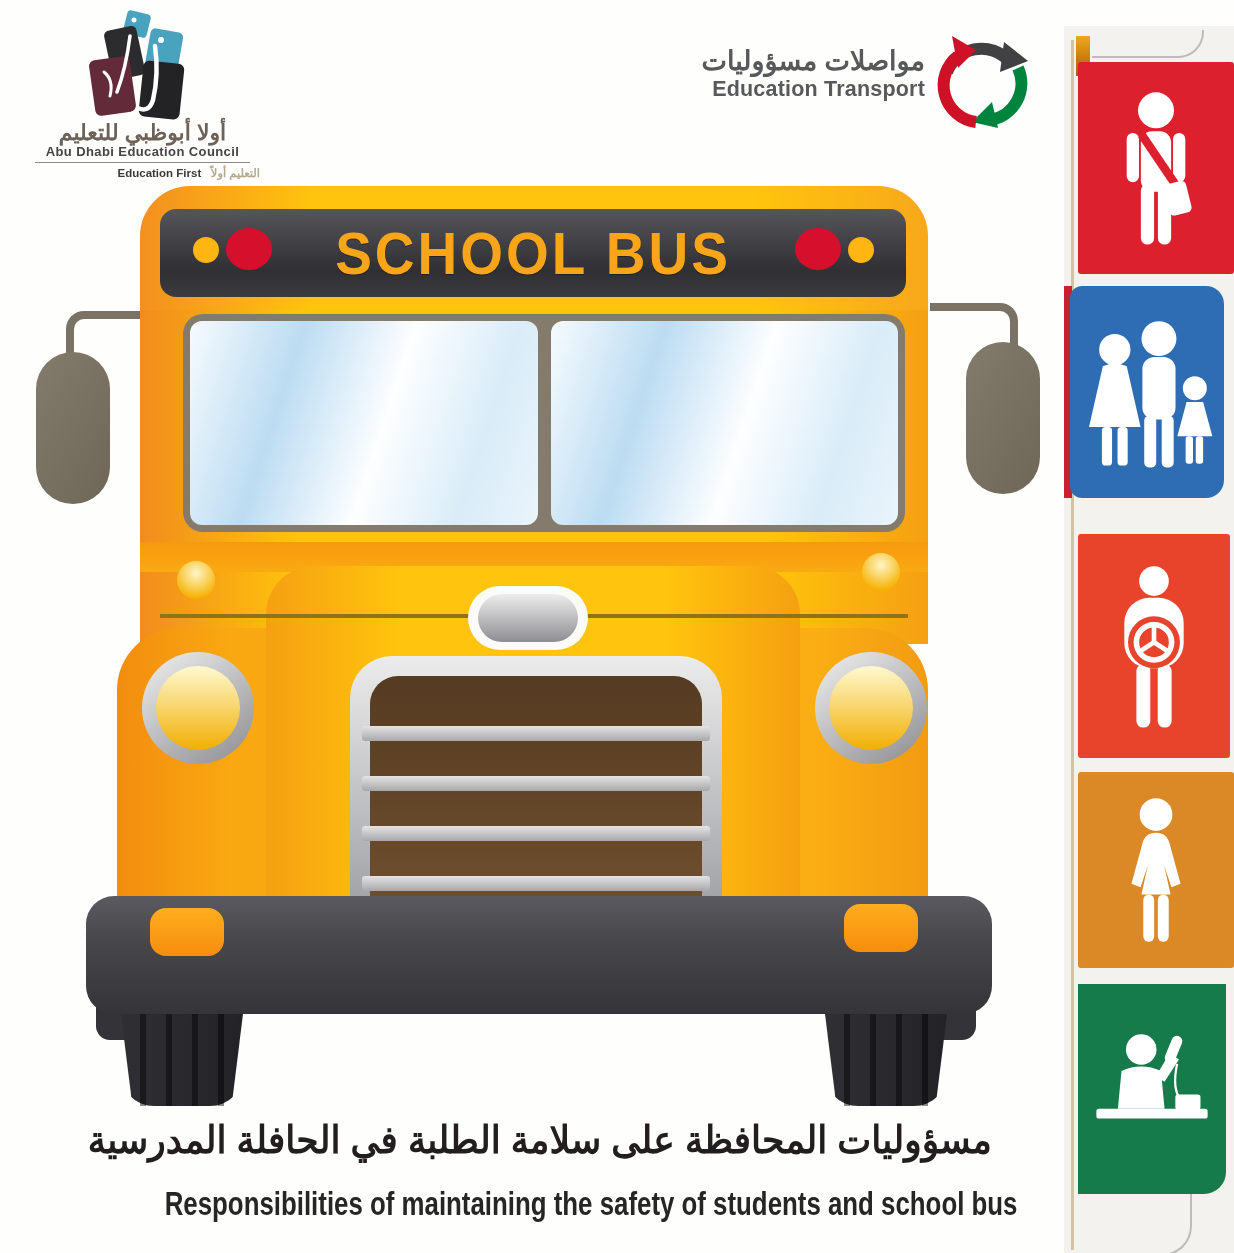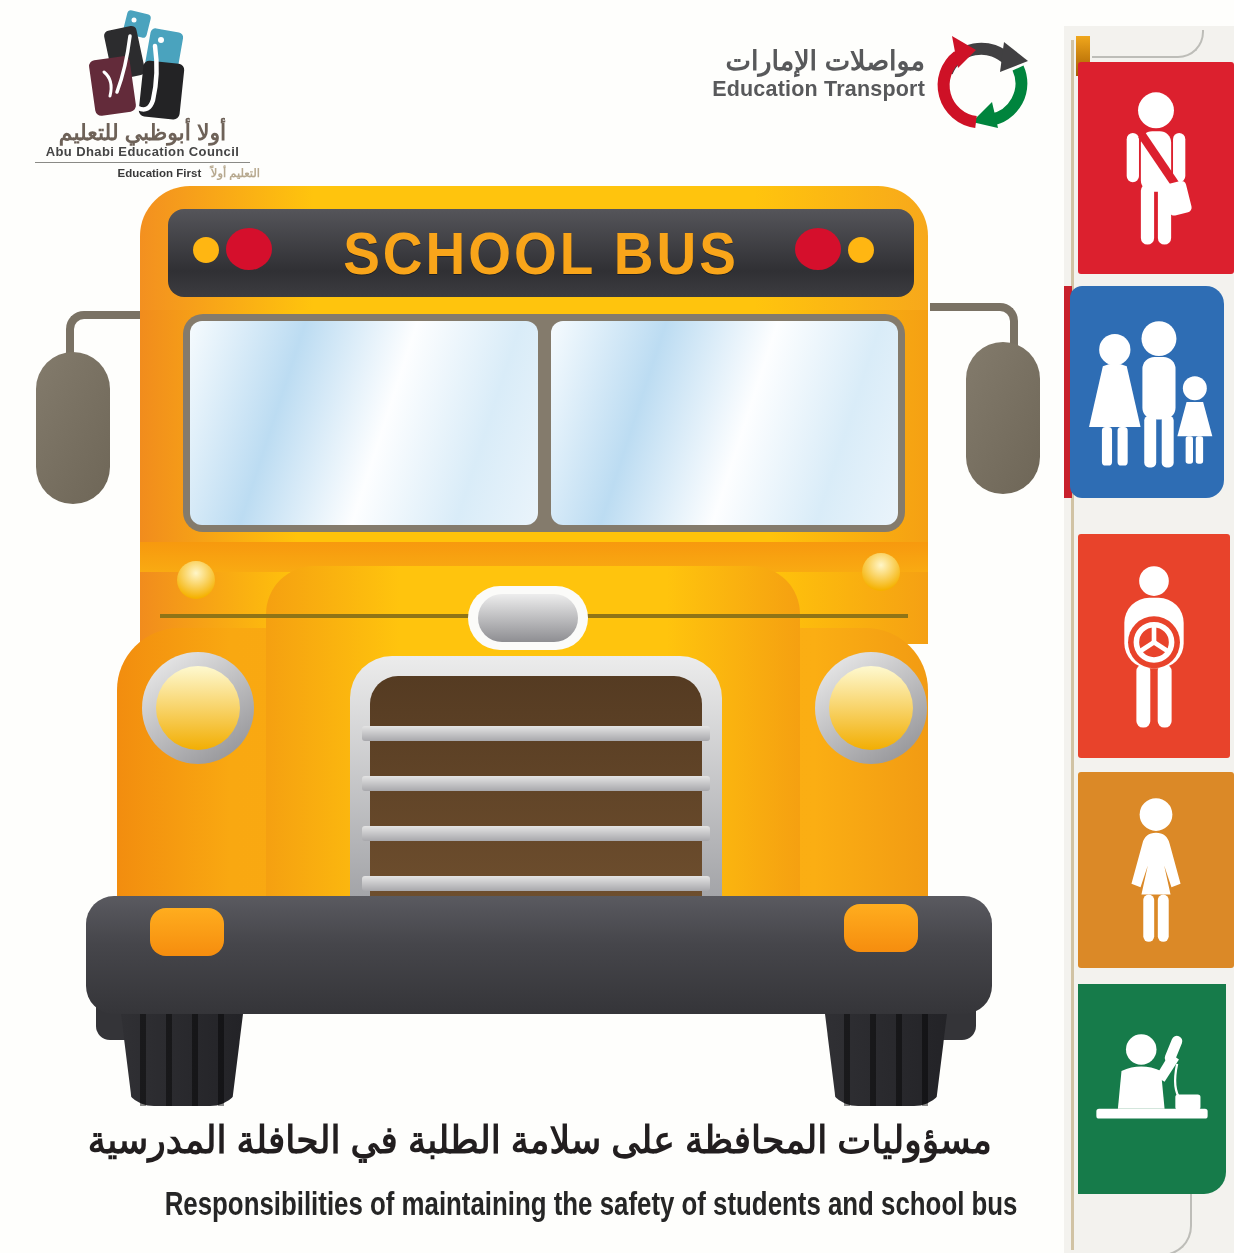--- a/index.html
+++ b/index.html
@@ -17,21 +17,21 @@
   .adec-tag .en{color:#3A3A3A;font-weight:bold;}
   .adec-tag .ar{color:#B7A98F;font-weight:bold;}
   
   .et-text{text-align:right;color:#58595B;line-height:1.15;}
   .et-ar{font-size:27px;direction:rtl;font-weight:bold;}
   .et-en{font-size:21.5px;font-weight:bold;letter-spacing:.2px;}
   
   .roof{background:linear-gradient(90deg,#F39020,#FFC40D 22%,#FFC40D 78%,#F7A81B);
         border-radius:50px 50px 0 0;}
   .banner{background:linear-gradient(180deg,#55555A,#303034 70%,#3C3C40);border-radius:16px;
-          display:flex;align-items:center;justify-content:center;margin-left:8px;}
+          display:flex;align-items:center;justify-content:center;}
   .banner-text{font-size:55px;font-weight:bold;letter-spacing:3px;color:#F9A51A;
                transform:scaleY(1.08);text-shadow:0 1px 0 rgba(0,0,0,.35);}
   .cab{background:linear-gradient(90deg,#F18C1D,#FFC30B 20%,#FFC30B 80%,#F5A013);}
   .ws-frame{background:#847B6C;border-radius:20px;padding:7px;display:flex;gap:13px;box-sizing:border-box;}
   .pane{flex:1;border-radius:12px;
         background:linear-gradient(108deg,#F6FBFE 0%,#BCDCF2 28%,#FDFEFF 55%,#D9ECF8 80%,#EAF4FB 100%);}
   .fender{background:linear-gradient(90deg,#F28D0F,#F9A811 14%,#FBAE13 86%,#F29B13);
           border-radius:62px 62px 0 0;}
   .hood{background:linear-gradient(90deg,#F5A011,#FFC40D 25%,#FFC40D 75%,#F5A011);
         border-radius:48px 48px 0 0;}
@@ -93,21 +93,21 @@
   <div class="abs adec-en" style="left:10px;top:136px;width:215px;">Abu Dhabi Education Council</div>
   <div class="abs adec-tag" style="left:0;top:158px;width:235px;">
     <span class="en">Education First</span>
     <span> &nbsp;</span>
     <span class="ar">التعليم أولاً</span>
   </div>
 </div>
 
 <div class="abs" style="left:690px;top:30px;width:345px;height:110px;">
   <div class="abs et-text" style="left:0;top:16px;width:235px;">
-    <div class="et-ar">مواصلات الإمارات</div>
+    <div class="et-ar">مواصلات مسؤوليات</div>
     <div class="et-en">Education Transport</div>
   </div>
   <svg class="abs" style="left:240px;top:-2px;" width="108" height="112" viewBox="0 0 108 112">
 
     <path d="M88,40 A37,37 0 0 1 60,92" stroke="#00843D" stroke-width="12" fill="none"></path>
     <polygon points="68,100 42,94 62,74" fill="#00843D"></polygon>
 
     <path d="M17,44 A37,37 0 0 1 78,32" stroke="#414042" stroke-width="12" fill="none"></path>
     <polygon points="74,14 98,33 70,44" fill="#414042"></polygon>
 

